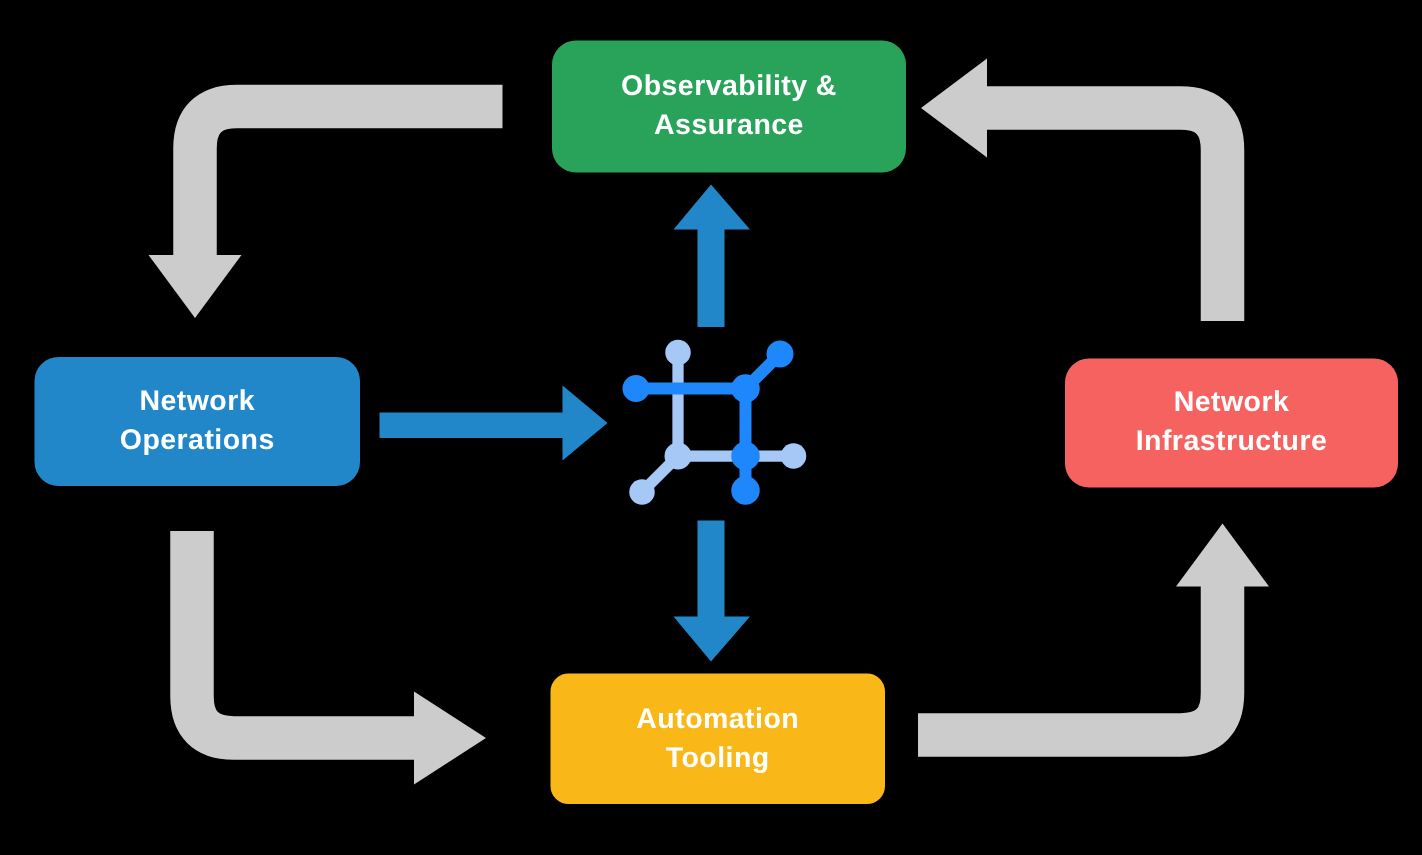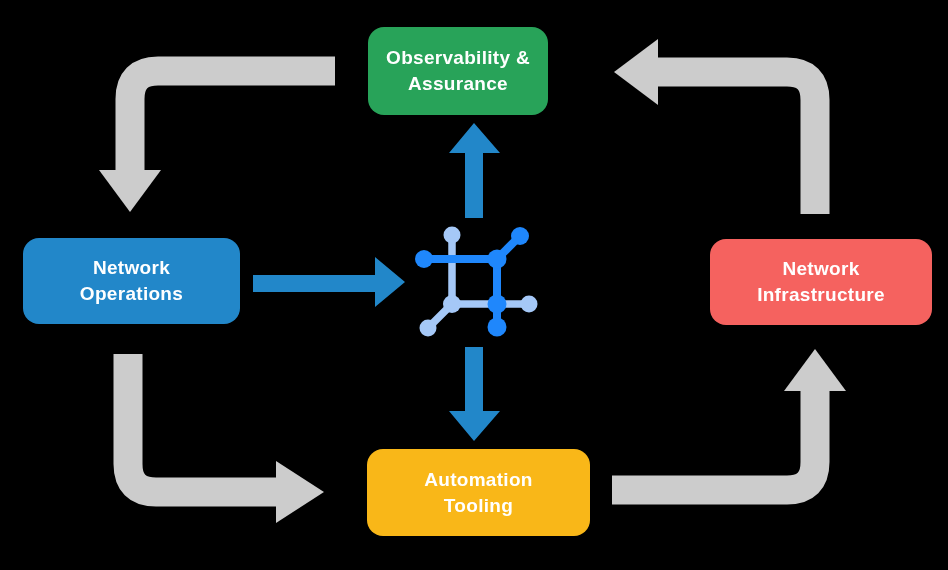--- a/index.html
+++ b/index.html
@@ -16,21 +16,21 @@
     display:flex;align-items:center;justify-content:center;
     border-radius:16px;
     color:#fff;
     text-align:center;
     font-size:19px;
     font-weight:600;
     letter-spacing:.3px;
     line-height:1.35;
     white-space:pre-line;
   }
-  .box-green{left:368px;top:27px;width:180px;height:88px;}
+  .box-green{left:368px;top:27px;width:236px;height:88px;}
   .box-blue{left:23px;top:238px;width:217px;height:86px;}
   .box-red{left:710px;top:239px;width:222px;height:86px;}
   .box-yellow{left:367px;top:449px;width:223px;height:87px;}
   .icon-wrap{position:absolute;left:411px;top:218px;width:130px;height:130px;}
 </style>
 </head>
 <body>
 
 <div class="canvas">
 
@@ -103,18 +103,18 @@
   <div class="box box-blue" style="background-color: rgb(34, 135, 201);">
     <span>Network
 Operations</span>
   </div>
 
   <div class="box box-red" style="background-color: rgb(245, 98, 95);">
     <span>Network
 Infrastructure</span>
   </div>
 
-  <div class="box box-yellow" style="background-color: rgb(249, 183, 24);">
+  <div class="box box-yellow" style="background-color: rgb(249, 183, 24); border-radius: 12px;">
     <span>Automation
 Tooling</span>
   </div>
 
 </div>
 
 </body></html>

